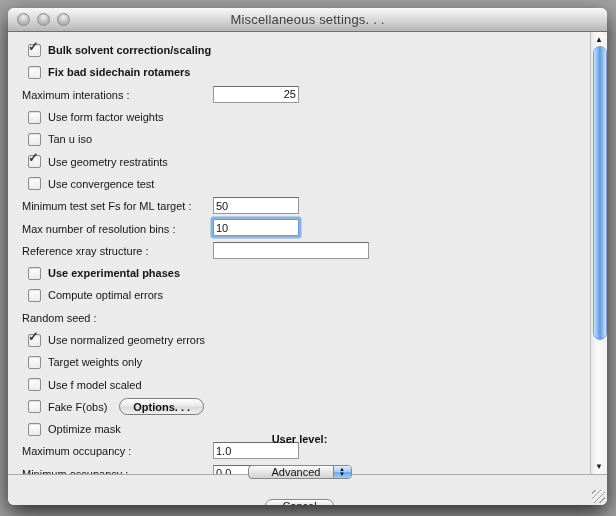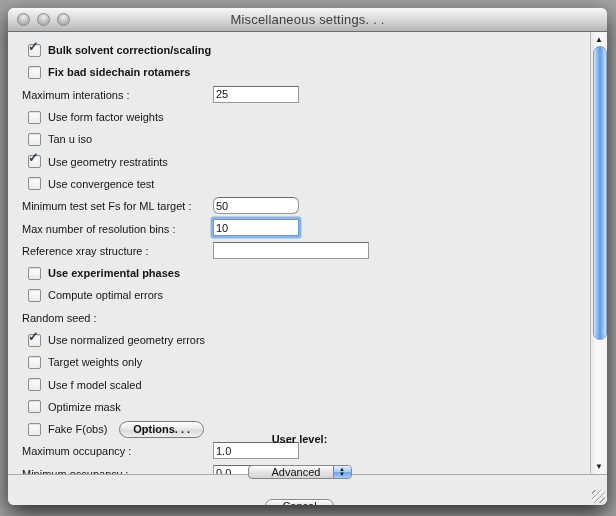--- a/index.html
+++ b/index.html
@@ -96,21 +96,21 @@
               <span class="check">✓</span>
             </span>
             <span class="cb-label bold">Bulk solvent correction/scaling</span>
           </div>
           <div class="row">
             <span class="checkbox"></span>
             <span class="cb-label bold">Fix bad sidechain rotamers</span>
           </div>
           <div class="row">
             <span class="f-label">Maximum interations :</span>
-            <input class="f-input" value="25" style="width: 80px;">
+            <input class="f-input" value="25" style="width: 80px; text-align: right;">
           </div>
           <div class="row">
             <span class="checkbox"></span>
             <span class="cb-label">Use form factor weights</span>
           </div>
           <div class="row">
             <span class="checkbox"></span>
             <span class="cb-label">Tan u iso</span>
           </div>
           <div class="row">
@@ -118,21 +118,21 @@
               <span class="check">✓</span>
             </span>
             <span class="cb-label">Use geometry restratints</span>
           </div>
           <div class="row">
             <span class="checkbox"></span>
             <span class="cb-label">Use convergence test</span>
           </div>
           <div class="row">
             <span class="f-label">Minimum test set Fs for ML target :</span>
-            <input class="f-input" value="50" style="width: 80px; border-radius: 6px;">
+            <input class="f-input" value="50" style="width: 80px;">
           </div>
           <div class="row">
             <span class="f-label">Max number of resolution bins :</span>
             <input class="f-input focused" value="10" style="width: 80px;">
           </div>
           <div class="row">
             <span class="f-label">Reference xray structure :</span>
             <input class="f-input" value="" style="width: 150px;">
           </div>
           <div class="row">
@@ -155,26 +155,26 @@
           <div class="row">
             <span class="checkbox"></span>
             <span class="cb-label">Target weights only</span>
           </div>
           <div class="row">
             <span class="checkbox"></span>
             <span class="cb-label">Use f model scaled</span>
           </div>
           <div class="row">
             <span class="checkbox"></span>
-            <span class="cb-label">Optimize mask</span>
-          </div>
-          <div class="row">
-            <span class="checkbox"></span>
             <span class="cb-label">Fake F(obs)</span>
             <button class="opt-btn">Options. . .</button>
+          </div>
+          <div class="row">
+            <span class="checkbox"></span>
+            <span class="cb-label">Optimize mask</span>
           </div>
           <div class="row">
             <span class="f-label">Maximum occupancy :</span>
             <input class="f-input" value="1.0" style="width: 80px;">
           </div>
           <div class="row">
             <span class="f-label">Minimum occupancy :</span>
             <input class="f-input" value="0.0" style="width: 80px;">
           </div>
         </div>

